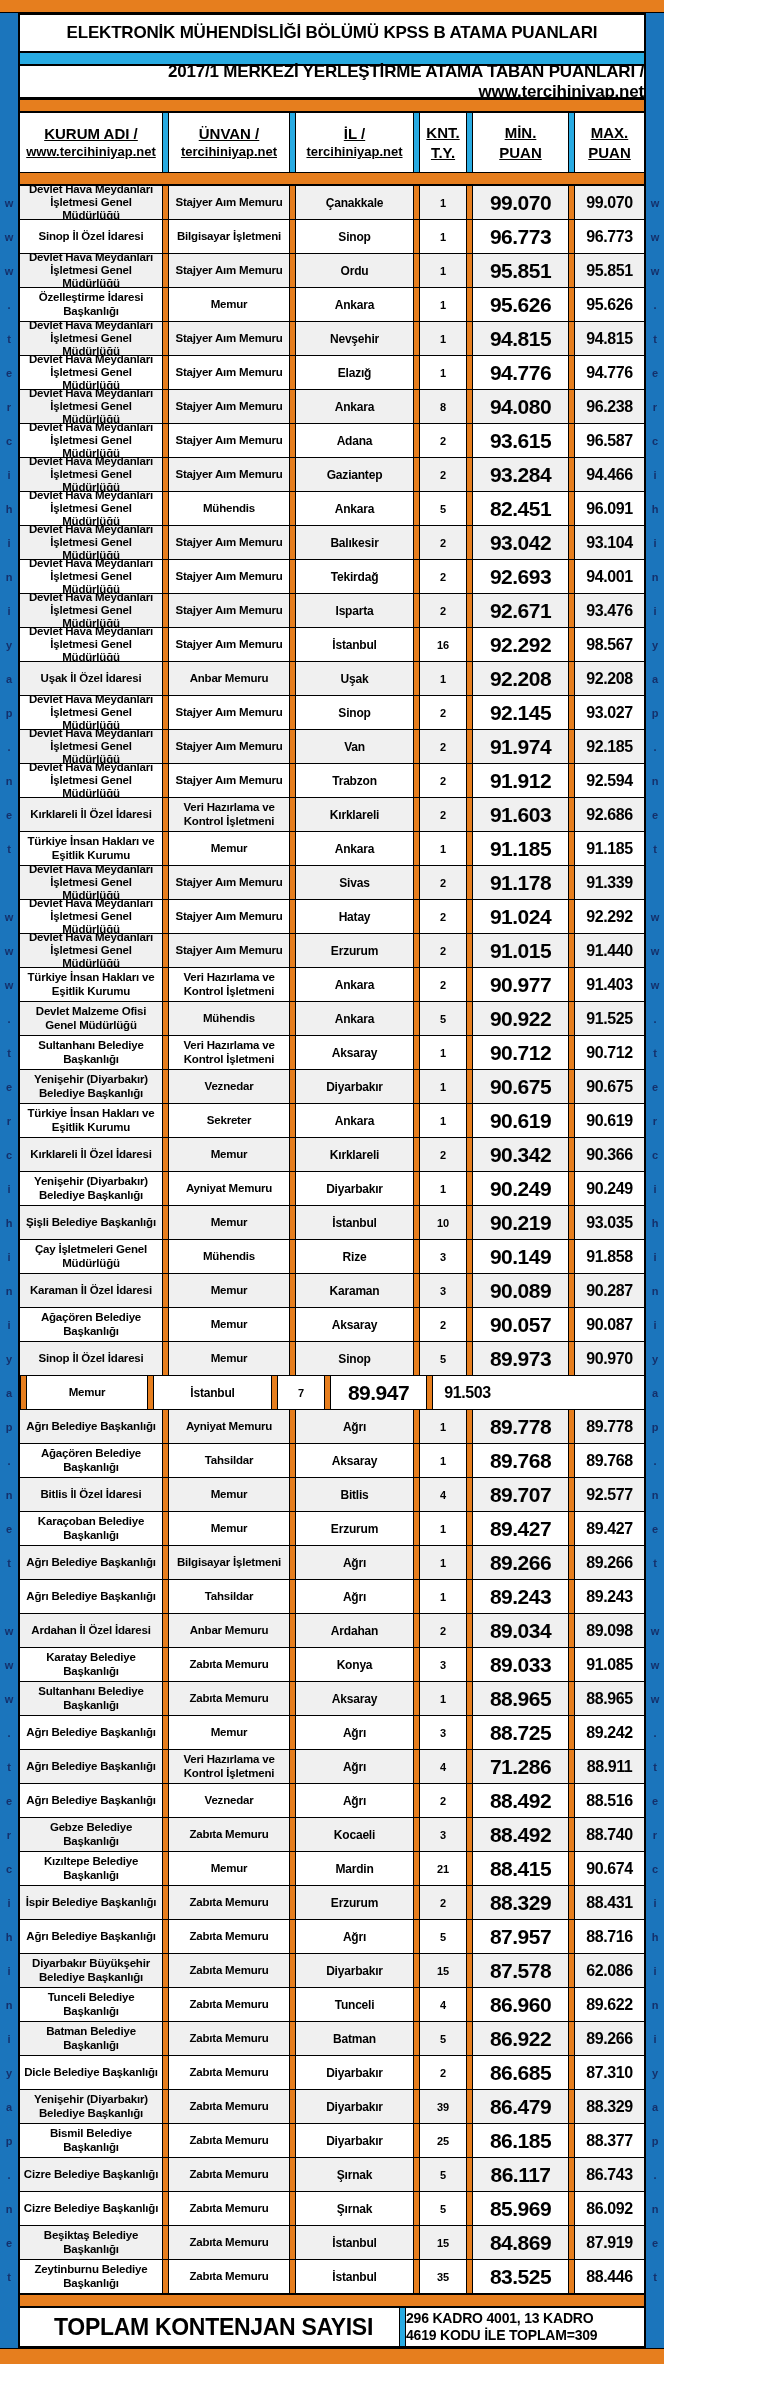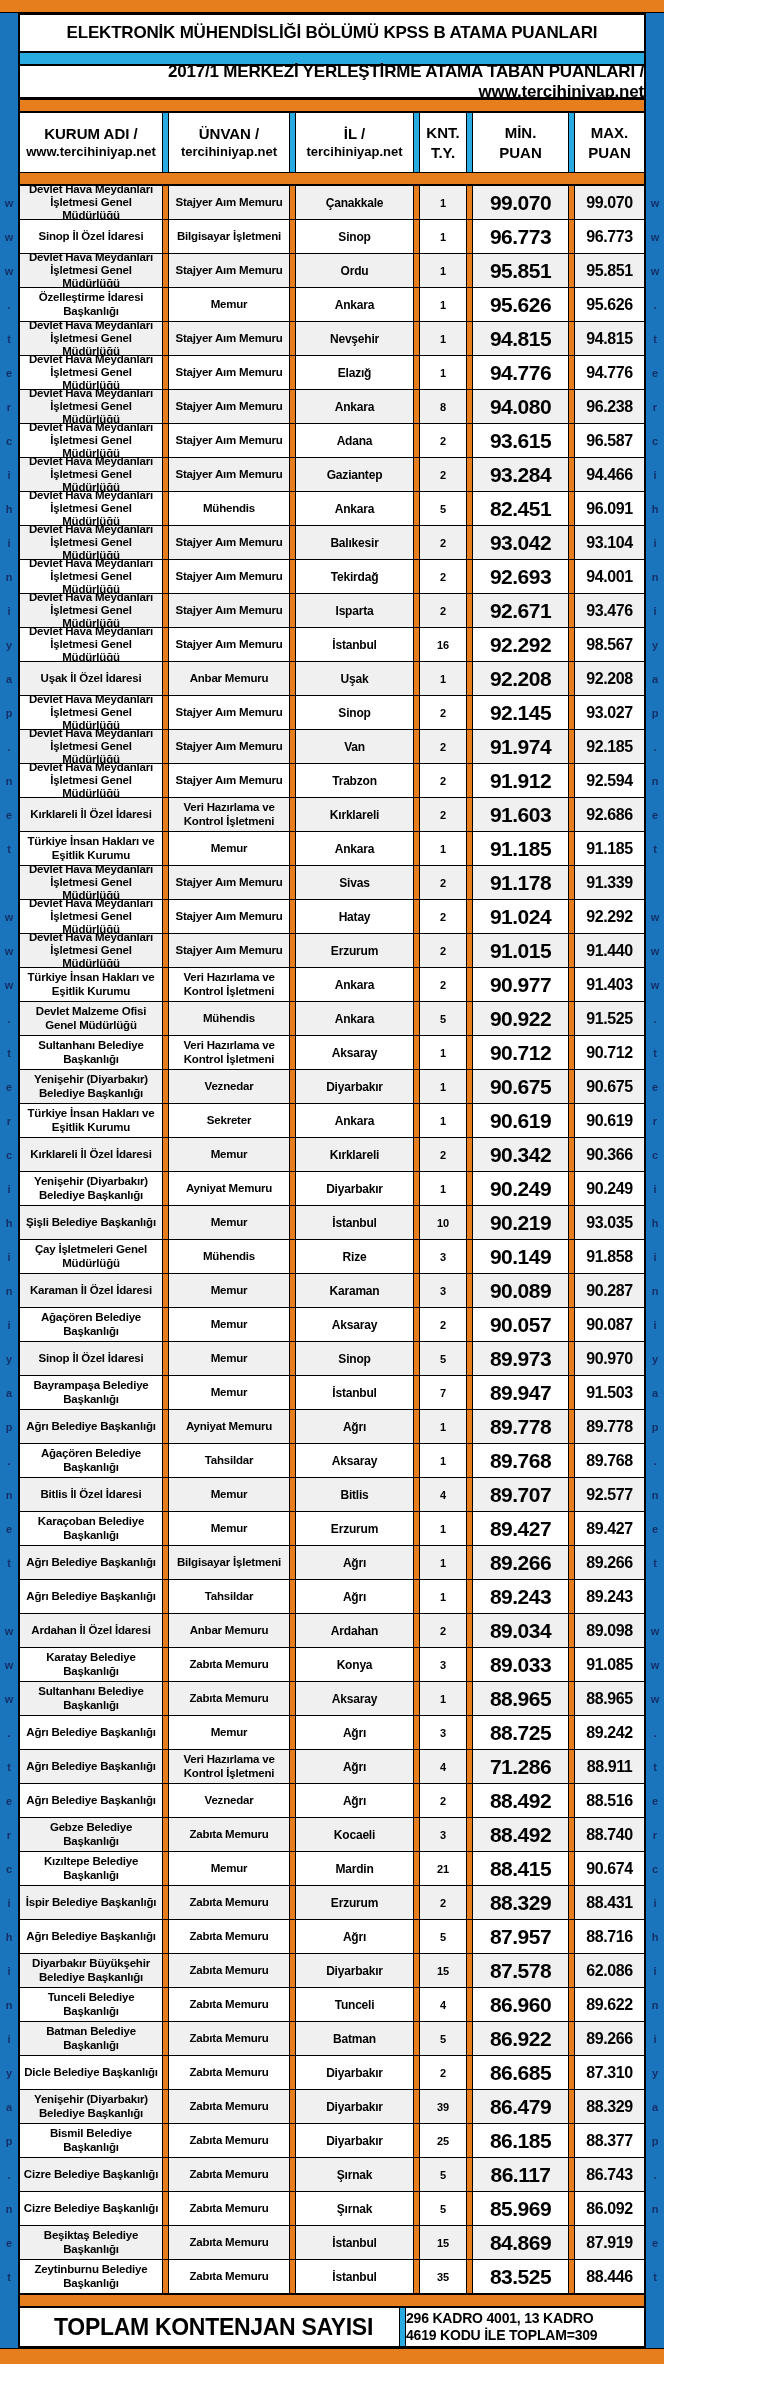--- a/index.html
+++ b/index.html
@@ -18,21 +18,21 @@
 
   .title-box { background: #fff; border: 2px solid #000; display: flex; align-items: center; justify-content: center; height: 40px; font-size: 17px; letter-spacing: -0.2px; text-align: center; }
   .cyan-strip { background: #29ABE2; border-left: 2px solid #000; border-right: 2px solid #000; border-bottom: 2px solid #000; height: 13px; }
   .subtitle-box { background: #fff; border-left: 2px solid #000; border-right: 2px solid #000; border-bottom: 2px solid #000; display: flex; align-items: center; justify-content: center; height: 33px; font-size: 17px; letter-spacing: -0.2px; text-align: right; }
   .orange-strip { background: #E67E1E; border: 2px solid #000; border-top-width: 1px; height: 14px; }
 
   .row-content { flex: 1 1 auto; min-width: 0; display: flex; background: #fff; border-left: 2px solid #000; border-right: 2px solid #000; border-bottom: 1px solid #000; }
   .row-content.alt { background: #F0F0F0; }
   .row-content .cell { display: flex; flex-direction: column; align-items: center; justify-content: center; text-align: center; overflow: hidden; }
 
-  .header-row .row-content { height: 59px; background: #fff; border-bottom: none; }
+  .header-row .row-content { height: 59px; background: #fff; border-bottom: none; text-decoration: underline; }
   .vdiv { flex: 0 0 7px; width: 7px; border-left: 1px solid #000; border-right: 1px solid #000; }
   .vdiv.o { background: #E67E1E; }
   .vdiv.c { background: #29ABE2; }
 
   .c0 { flex: 1 1 auto; min-width: 0; padding: 0 3px; }
   .c1 { flex: 0 0 120px; width: 120px; padding: 0 2px; }
   .c2 { flex: 0 0 117px; width: 117px; }
   .c3 { flex: 0 0 46px; width: 46px; }
   .c4 { flex: 0 0 95px; width: 95px; }
   .c5 { flex: 0 0 69px; width: 69px; }
@@ -752,21 +752,20 @@
       <div class="cell c4">89.973</div>
       <div class="vdiv o"></div>
       <div class="cell c5">90.970</div>
     </div>
     <div class="side letter">y</div>
   </div>
 
   <div class="band-row data-row">
     <div class="side letter">a</div>
     <div class="row-content">
-      <div class="cell c0">Bayrampaşa Belediye Başkanlığı</div>
       <div class="vdiv o"></div>
       <div class="cell c1">Memur</div>
       <div class="vdiv o"></div>
       <div class="cell c2">İstanbul</div>
       <div class="vdiv o"></div>
       <div class="cell c3">7</div>
       <div class="vdiv o"></div>
       <div class="cell c4">89.947</div>
       <div class="vdiv o"></div>
       <div class="cell c5">91.503</div>

